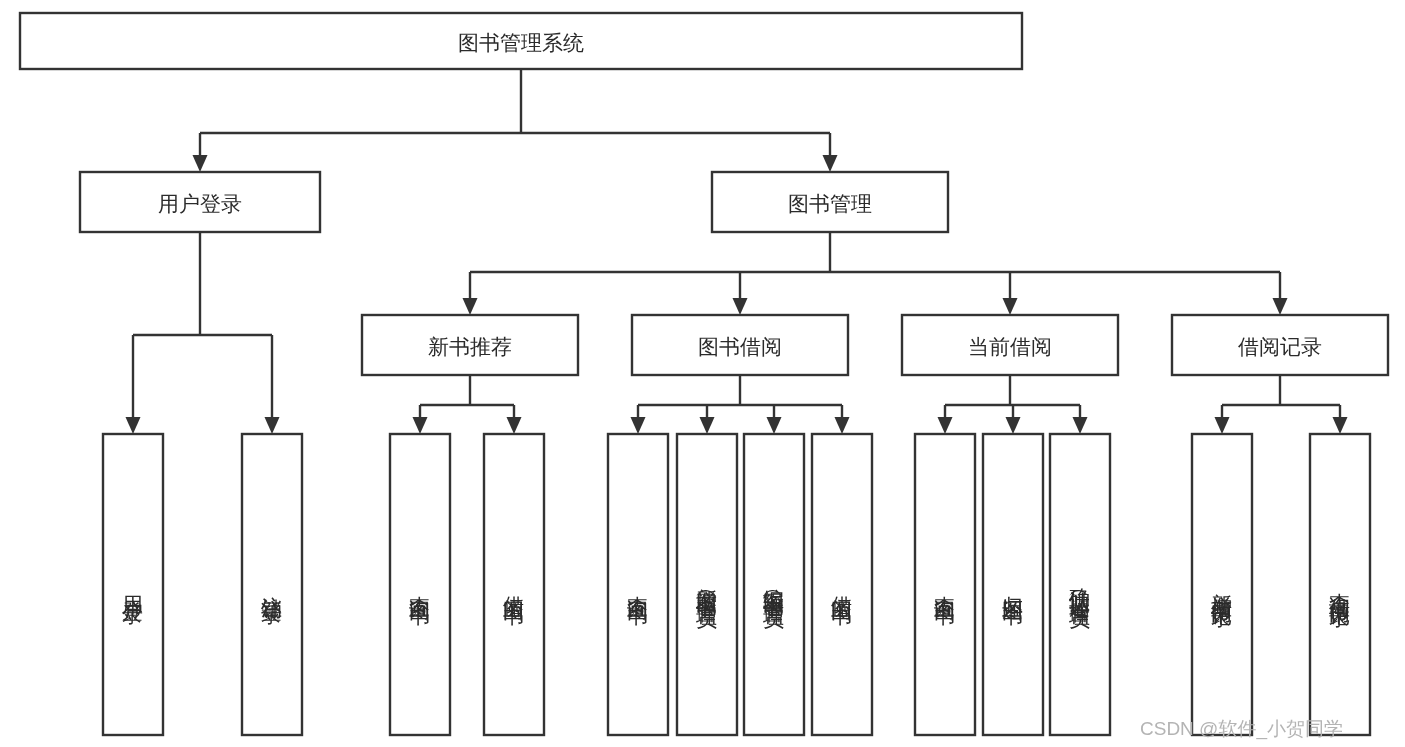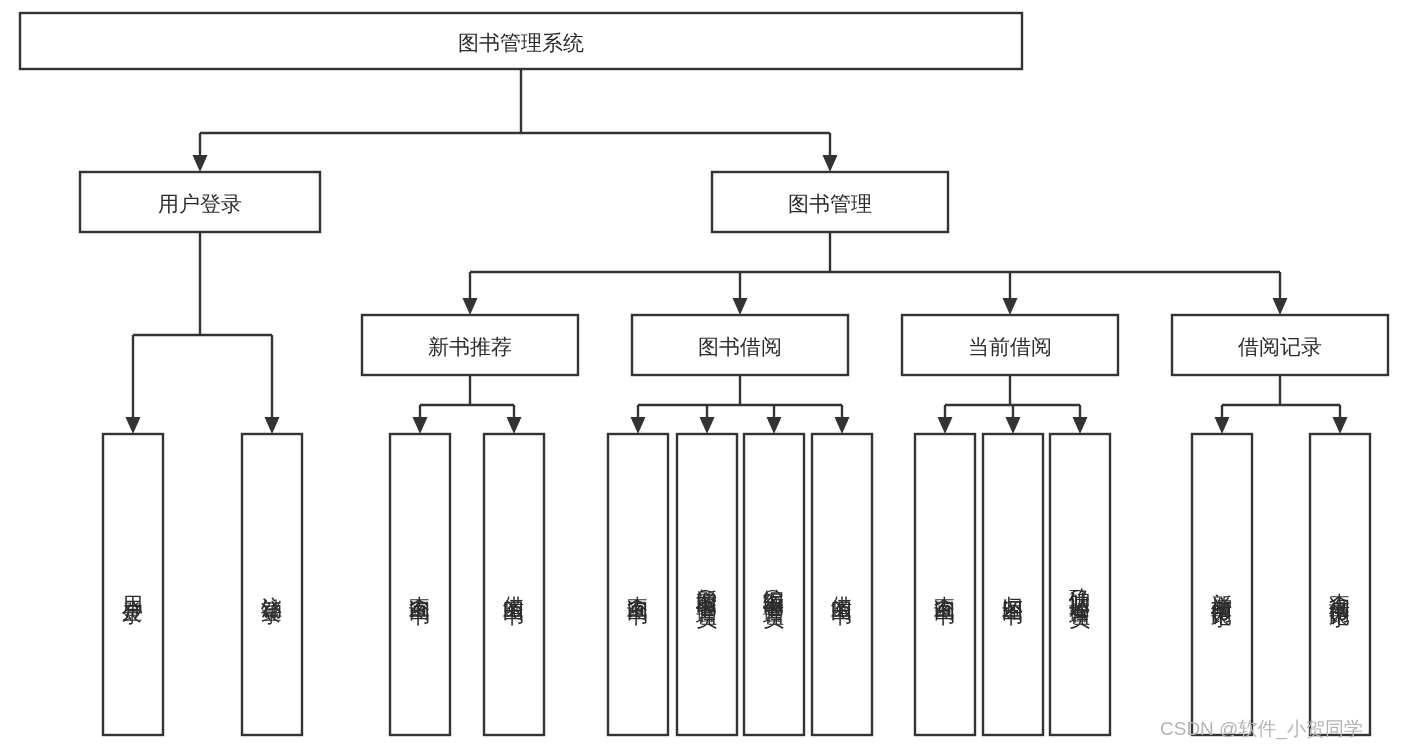--- a/index.html
+++ b/index.html
@@ -177,15 +177,15 @@
       <div class="node-label-v" style="left: 677px; top: 434px; width: 60px; height: 301px;">新增图书（管理员）</div>
       <div class="node-label-v" style="left: 744px; top: 434px; width: 60px; height: 301px;">编辑图书（管理员）</div>
       <div class="node-label-v" style="left: 812px; top: 434px; width: 60px; height: 301px;">借阅图书</div>
       <div class="node-label-v" style="left: 915px; top: 434px; width: 60px; height: 301px;">查询图书</div>
       <div class="node-label-v" style="left: 983px; top: 434px; width: 60px; height: 301px;">归还图书</div>
       <div class="node-label-v" style="left: 1050px; top: 434px; width: 60px; height: 301px;">确认归还（管理员）</div>
       <div class="node-label-v" style="left: 1192px; top: 434px; width: 60px; height: 301px;">新增借阅记录</div>
       <div class="node-label-v" style="left: 1310px; top: 434px; width: 60px; height: 301px;">查询借阅记录</div>
     </div>
 
-  <div class="watermark" style="left: 1140px; top: 716px; margin-left: 20px;">CSDN @软件_小贺同学</div>
+  <div class="watermark" style="left: 1140px; top: 716px;">CSDN @软件_小贺同学</div>
 
 </div>
 
 </body></html>

